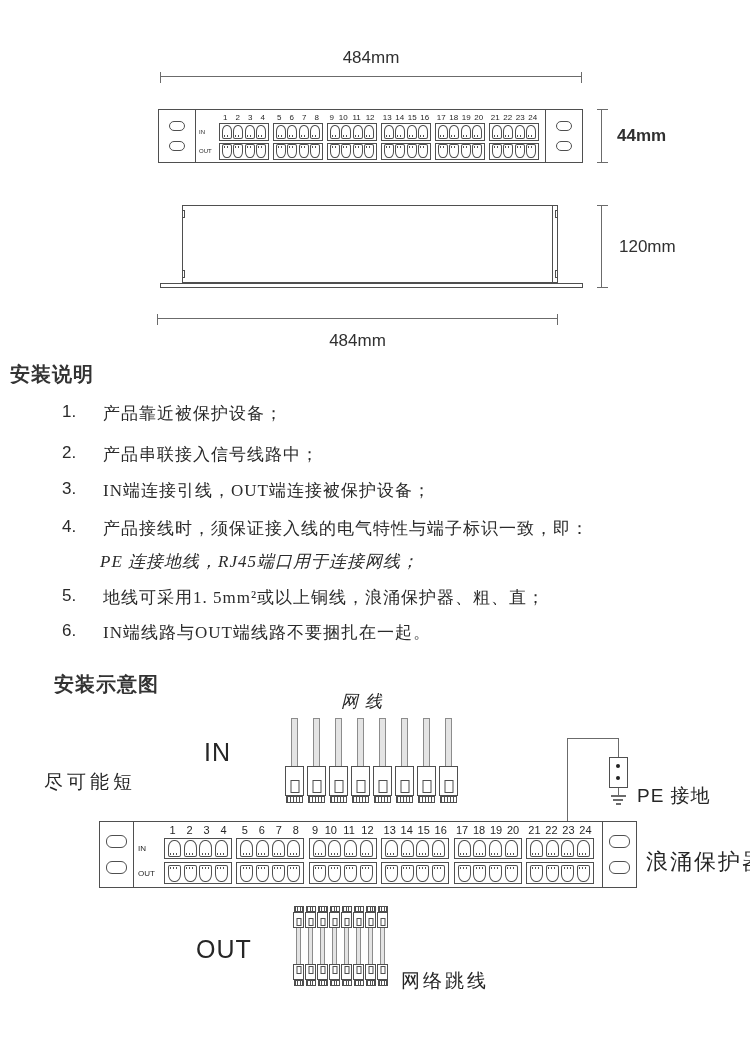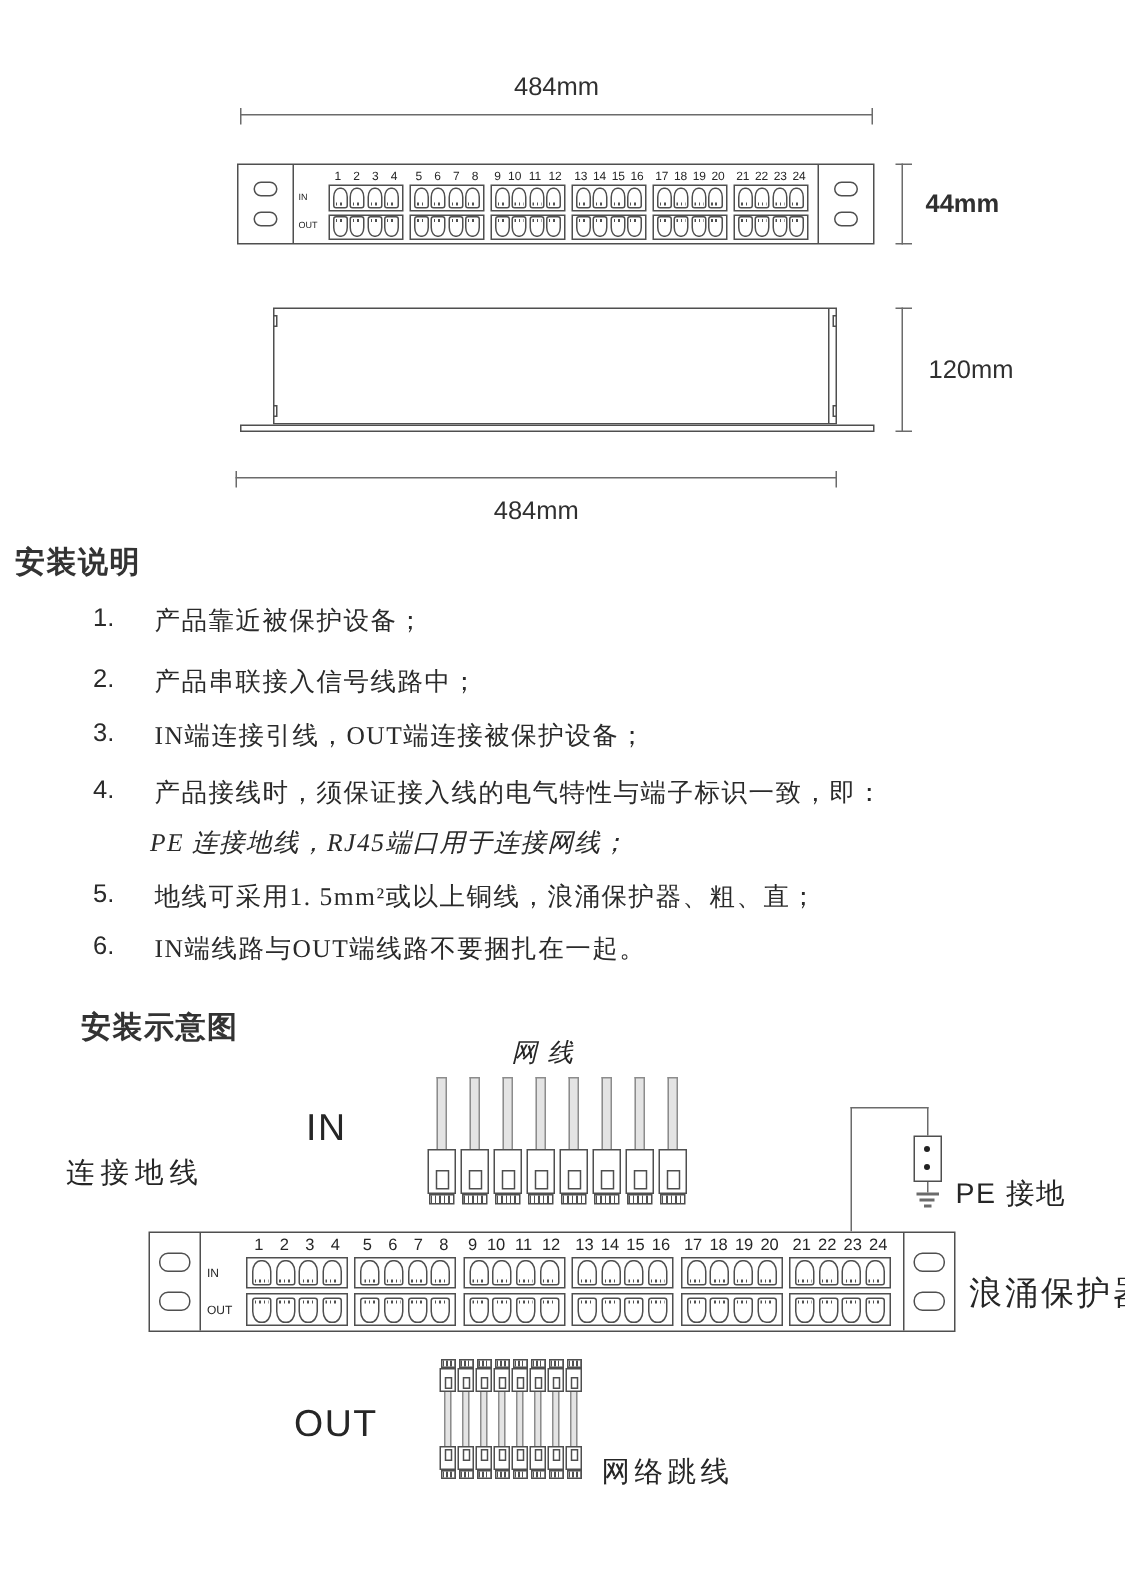--- a/index.html
+++ b/index.html
@@ -395,21 +395,21 @@
   </div>
   <div class="inst-row" style="top:621px;">
     <span class="inst-num">6.</span>
     <span class="inst-text">IN端线路与OUT端线路不要捆扎在一起。</span>
   </div>
 
   <h1 class="h abs" style="left:10px;top:671px;margin-left:44px;">安装示意图</h1>
 
   <div class="abs lbl serif" style="left:341px;top:690px;font-size:17px;letter-spacing:7px;font-style:italic;">网线</div>
   <div class="abs lbl" style="left:204px;top:738px;font-size:25px;letter-spacing:1px;">IN</div>
-  <div class="abs lbl serif" style="left:44px;top:769px;font-size:19px;letter-spacing:4px;">连接地线</div>
+  <div class="abs lbl serif" style="left:44px;top:769px;font-size:19px;letter-spacing:4px;">尽可能短</div>
 
   <div class="abs plugs-row" id="in-plugs" style="left:285px;top:718px;">
       <div class="plug">
         <div class="plug-cable"></div>
         <div class="plug-body">
           <div class="plug-latch"></div>
         </div>
         <div class="plug-pins"></div>
       </div>
       <div class="plug">

